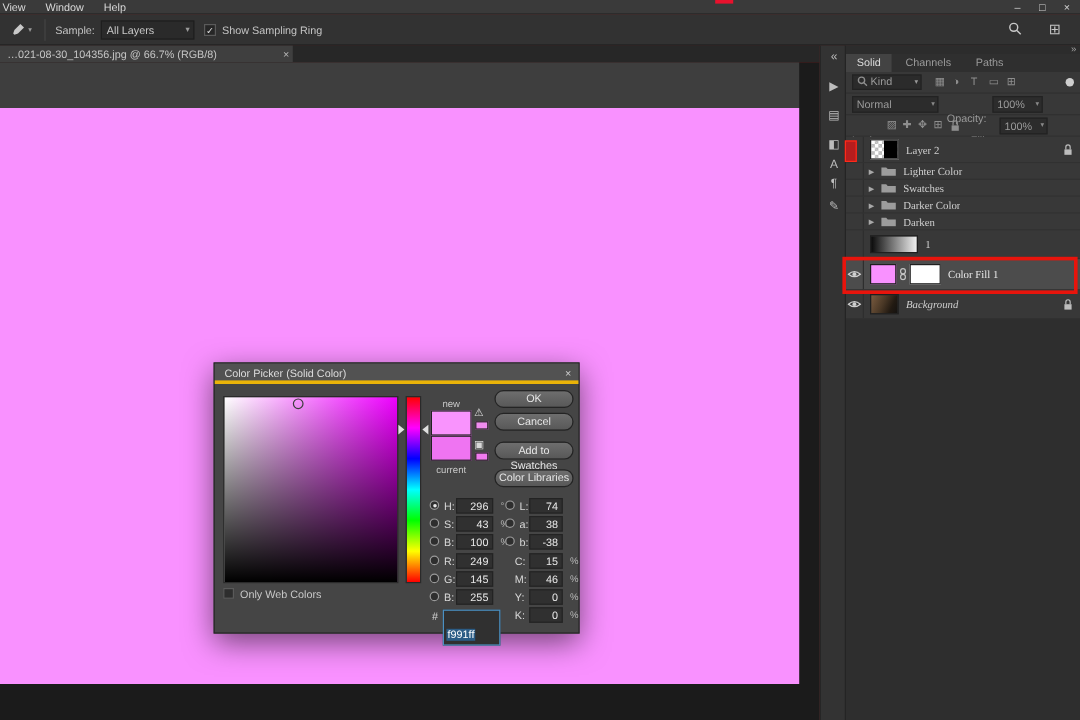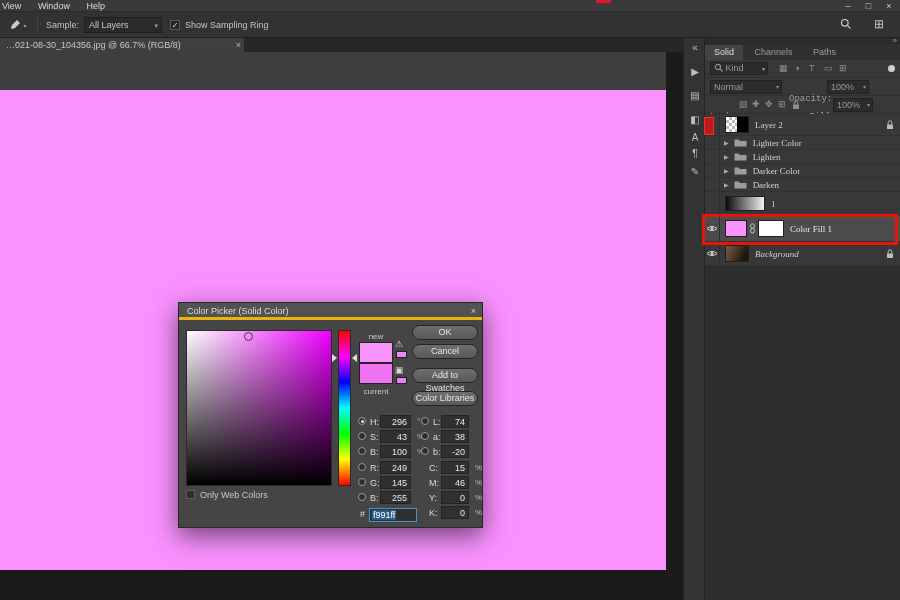--- a/index.html
+++ b/index.html
@@ -55,21 +55,21 @@
   .ptab { display:inline-block; height:15px; line-height:15px; padding:0 9px; color:#9a9a9a; }
   .ptab.active { background:#434343; color:#dcdcdc; }
   .filter-row { position:absolute; left:0; top:22px; width:195px; height:18px; background:#383838; border-bottom:1px solid #303030; }
   .kindbox { position:absolute; left:5px; top:2px; width:58px; height:13px; background:#2b2b2b;
     border:1px solid #222; color:#9a9a9a; line-height:11px; padding:0 3px; }
   .kindbox .caret { position:absolute; right:2px; top:1px; font-size:6px; }
   .ficon { position:absolute; top:3px; color:#8e8e8e; font-size:9px; }
   .filter-toggle { position:absolute; right:5px; top:5px; width:7px; height:7px; border-radius:50%; background:#cfcfcf; }
   .blend-row { position:absolute; left:0; top:40px; width:195px; height:18px; border-bottom:1px solid #303030; }
   .lock-row  { position:absolute; left:0; top:58px; width:195px; height:18px; border-bottom:1px solid #303030; }
-  .rowlabel { position:absolute; top:16px; color:#9a9a9a;font-family:Liberation Mono, monospace; }
+  .rowlabel { position:absolute; top:16px; color:#9a9a9a; }
   .smalldd { position:absolute; top:2px; height:14px; background:#2c2c2c; border:1px solid #222;
     color:#9a9a9a; line-height:12px; padding:0 3px; }
   .smalldd .caret { position:absolute; right:2px; top:0; font-size:6px; color:#8a8a8a; }
   .lockicon { position:absolute; top:3px; color:#8e8e8e; font-size:9px; }
 
   .layers-list { position:absolute; left:0; top:76px; width:195px;font-family:Liberation Serif, serif; }
   .lrow { display:flex; align-items:center; border-bottom:1px solid #313131; background:#383838; position:relative; }
   .lrow.selected { background:#4c4c4c; }
   .eyecol { flex:0 0 15px; align-self:stretch; border-right:1px solid #2e2e2e;
     display:flex; align-items:center; justify-content:center; }
@@ -128,21 +128,21 @@
   .crow { position:absolute; left:0; width:100%; height:13px; }
   .radio { position:absolute; top:2px; width:8px; height:8px; border:1px solid #9a9a9a;
     border-radius:50%; background:#2e2e2e; }
   .radio.sel::after { content:""; position:absolute; left:2px; top:2px; width:3px; height:3px;
     border-radius:50%; background:#e8e8e8; }
   .flabel { position:absolute; top:2px; color:#d8d8d8; }
   .finput { position:absolute; top:0; height:13px; background:#303030; border:1px solid #232323;
     color:#e8e8e8; text-align:right; padding:0 3px; line-height:12px; }
   .funit { position:absolute; top:2px; color:#b8b8b8; font-size:8px; }
   .hexbox { position:absolute; left:190px; top:205px; width:48px; height:14px; background:#303030;
-    border:1px solid #4a90c2; line-height:12px; padding:0 2px; }
+    border:1px solid #4a90c2; line-height:12px; padding:14px 2px; }
   .hexbox i { font-style:normal; background:#2b5c85; color:#ffffff; padding:0 1px; }
   .dlgchk { position:absolute; left:7px; top:187px; width:9px; height:9px;
     background:#2e2e2e; border:1px solid #5a5a5a; }
 </style>
 </head>
 <body>
 
 <div id="app">
 
   <div class="menubar">
@@ -290,21 +290,21 @@
       </div>
 
       <div class="lrow" style="height:14px">
         <div class="eyecol"></div>
         <span class="garrow">▶</span>
         <span class="folder">
           <svg width="13" height="9" viewBox="0 0 13 9">
               <path d="M0.5 1.5 h4 l1.3 1.4 h6.7 V8.5 H0.5 Z" fill="#9c9c9c"></path>
             </svg>
         </span>
-        <span class="lname">Lighten</span>
+        <span class="lname">Swatches</span>
       </div>
 
       <div class="lrow" style="height:14px">
         <div class="eyecol"></div>
         <span class="garrow">▶</span>
         <span class="folder">
           <svg width="13" height="9" viewBox="0 0 13 9">
               <path d="M0.5 1.5 h4 l1.3 1.4 h6.7 V8.5 H0.5 Z" fill="#9c9c9c"></path>
             </svg>
         </span>
@@ -414,21 +414,21 @@
       <span class="flabel" style="left:254px">a:</span>
       <span class="finput" style="left:262px; width:28px">38</span>
     </div>
     <div class="crow" style="top:142px">
       <span class="radio" style="left:179px"></span>
       <span class="flabel" style="left:191px">B:</span>
       <span class="finput" style="left:201px; width:31px">100</span>
       <span class="funit" style="left:238px">%</span>
       <span class="radio" style="left:242px"></span>
       <span class="flabel" style="left:254px">b:</span>
-      <span class="finput" style="left:262px; width:28px">-20</span>
+      <span class="finput" style="left:262px; width:28px">-38</span>
     </div>
 
     <div class="crow" style="top:158px">
       <span class="radio" style="left:179px"></span>
       <span class="flabel" style="left:191px">R:</span>
       <span class="finput" style="left:201px; width:31px">249</span>
       <span class="flabel" style="left:250px">C:</span>
       <span class="finput" style="left:262px; width:28px">15</span>
       <span class="funit" style="left:296px">%</span>
     </div>

